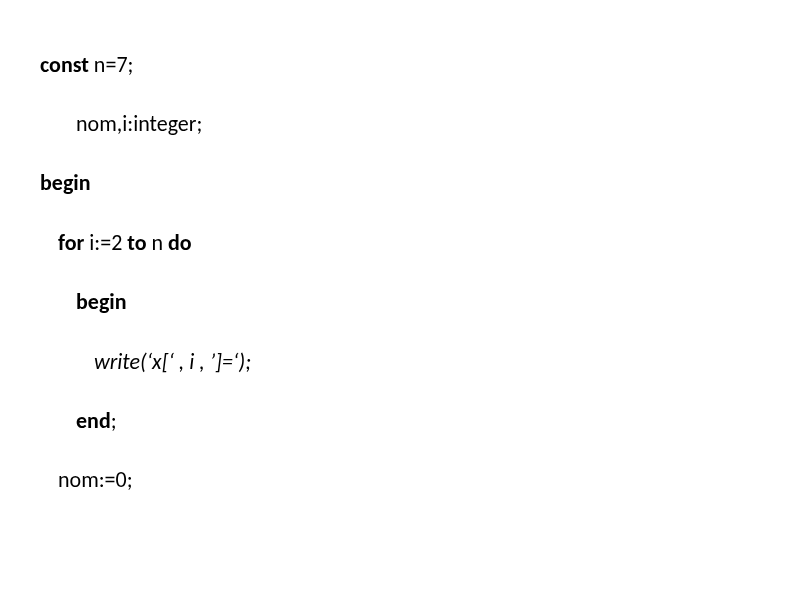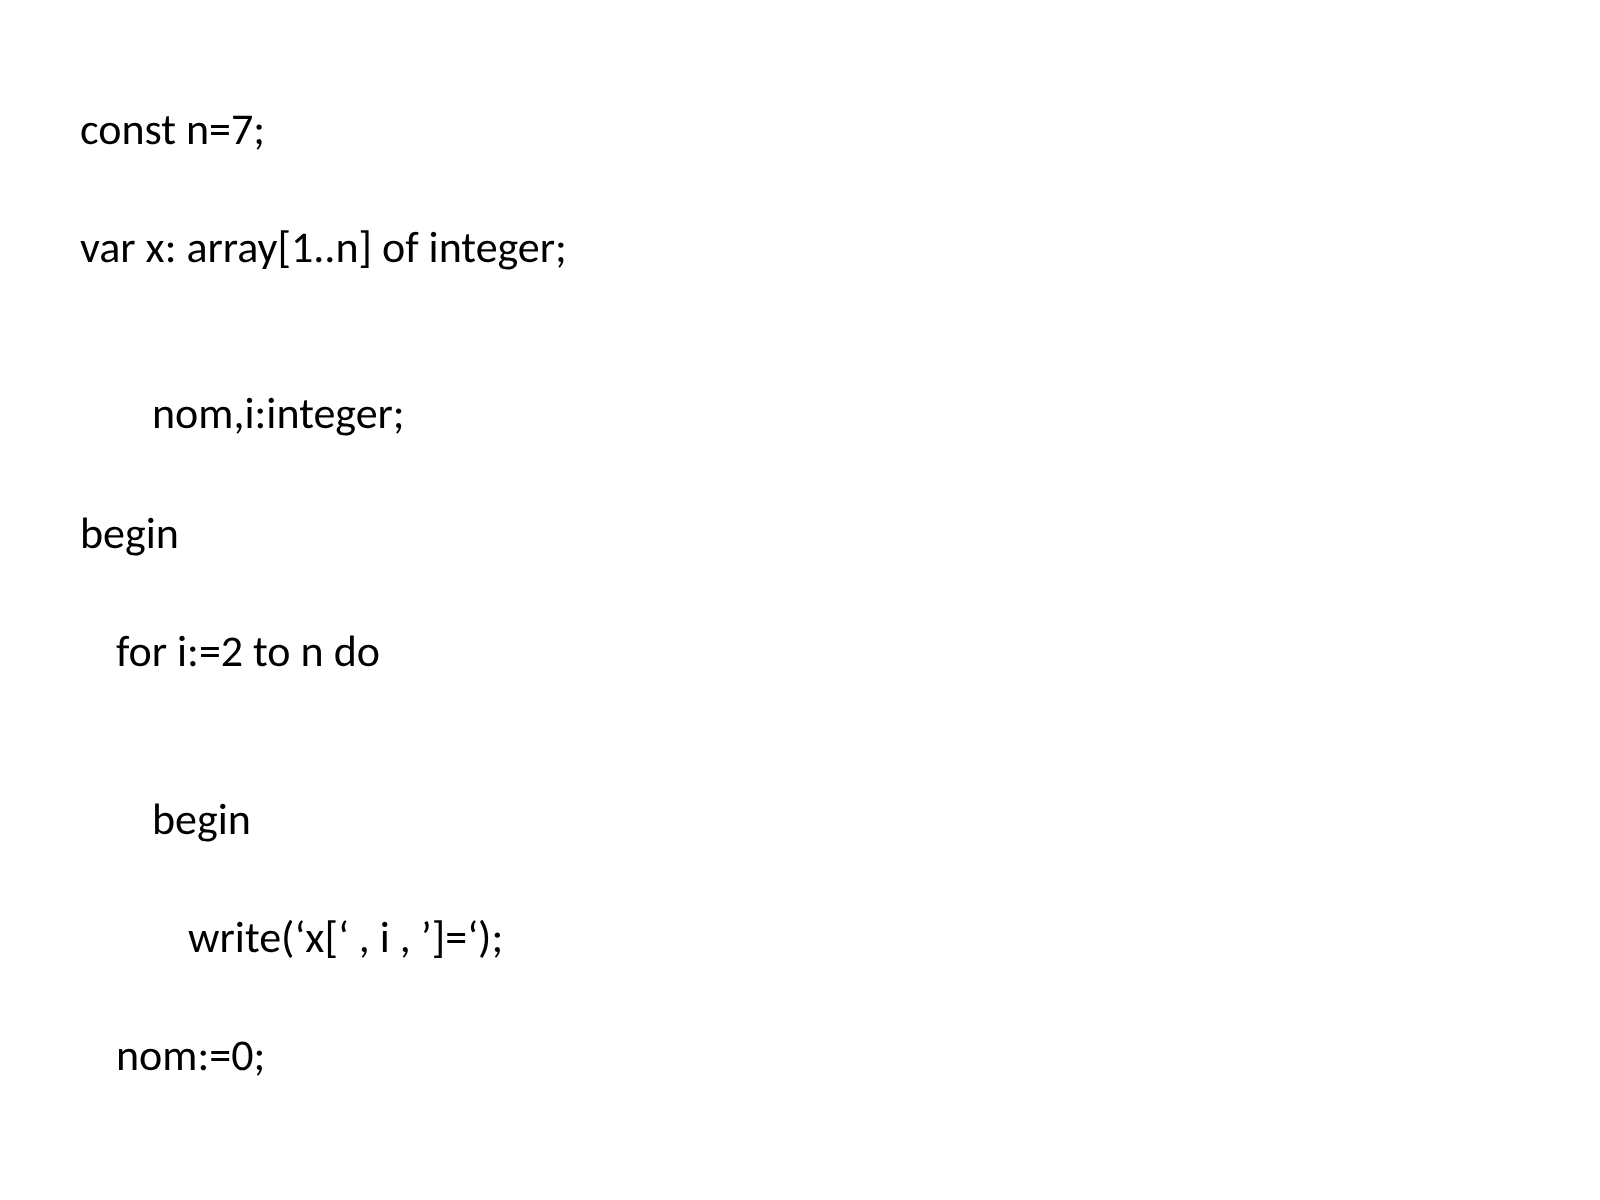--- a/index.html
+++ b/index.html
@@ -14,40 +14,40 @@
       font-family: Calibri, Arial, sans-serif;
       font-size: 22px;
       color: #000000;
       padding: 20px 0 0 40px;
       line-height: 1.35;
     }
     .code-block {
       white-space: pre;
     }
     .kw {
-      font-weight: normal;
+      font-weight: bold;
     }
     .line {
       display: block;
     }
     .ind1 { padding-left: 18px; }
-    .ind2 { padding-left: 36px; margin-top: 24px; }
-    .ind3 { padding-left: 54px; }
+    .ind2 { padding-left: 36px; }
+    .ind3 { padding-left: 54px; font-style: italic; }
   </style>
 </head>
 <body>
 
 <div class="code-block">
 <span class="line"><span class="kw">const</span><span> n=7;</span></span>
-<span class="line"><span class="kw">var</span><span> x: array[1..n] of integer;</span></span>
 <span class="line ind2"><span>nom,i:integer;</span></span>
 <span class="line"><span class="kw">begin</span></span>
 <span class="line ind1"><span class="kw">for</span><span> i:=2 </span><span class="kw">to</span><span> n </span><span class="kw">do</span></span>
 <span class="line ind2"><span class="kw">begin</span></span>
 <span class="line ind3"><span>write(‘x[‘ , i , ’]=‘);</span></span>
+<span class="line ind2"><span class="kw">end</span><span>;</span></span>
 <span class="line ind1"><span>nom:=0;</span></span>
 
 
 
 
 
 
 
 
 </div>

